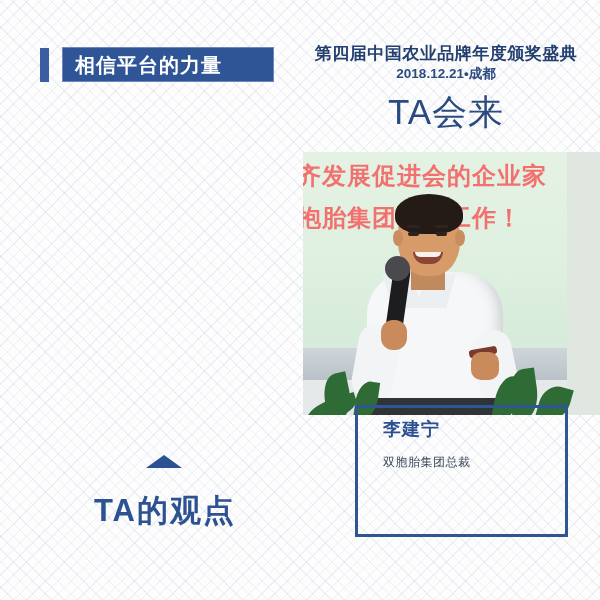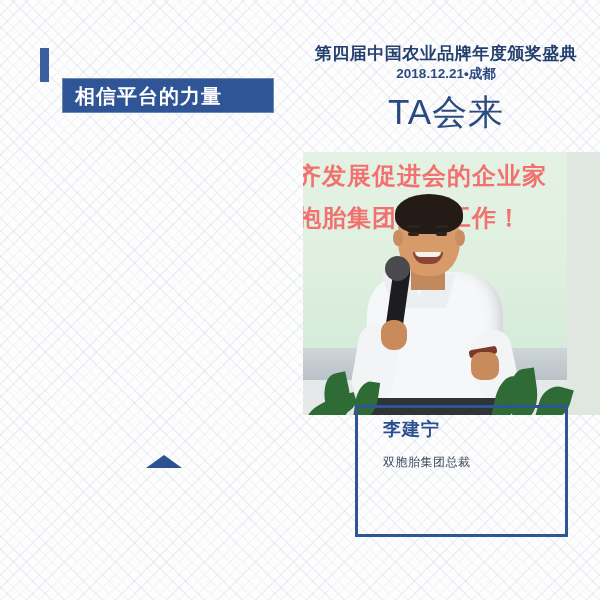--- a/index.html
+++ b/index.html
@@ -21,21 +21,21 @@
 
   
   #hdr-accent{
     position:absolute;left:40px;top:48px;width:9px;height:34px;
     background:#3a5ea0;
   }
   #hdr-box{
     position:absolute;left:62px;top:47px;width:212px;height:35px;
     background:#2f5596;border:1px solid #6d87bb;
     box-sizing:border-box;
-    display:flex;align-items:center;margin-top:31px;
+    display:flex;align-items:center;
   }
   #hdr-box-label{
     color:#ffffff;font-size:20px;font-weight:bold;letter-spacing:1px;
     padding-left:12px;line-height:1;
   }
 
   
   #event{
     position:absolute;left:298px;top:44px;width:296px;text-align:center;
   }
@@ -247,14 +247,15 @@
     <div class="leaf" style="left:210px;width:28px;height:50px;transform:rotate(-8deg);"></div>
     <div class="leaf" style="left:232px;width:30px;height:34px;transform:rotate(16deg);"></div>
   </div>
 
   <div id="namecard-top-stub"></div>
   <div id="namecard"></div>
   <div id="name">李建宁</div>
   <div id="role">双胞胎集团总裁</div>
 
   <div id="triangle"></div>
+  <div id="viewpoint">TA的观点</div>
 
 </div>
 
 </body></html>

